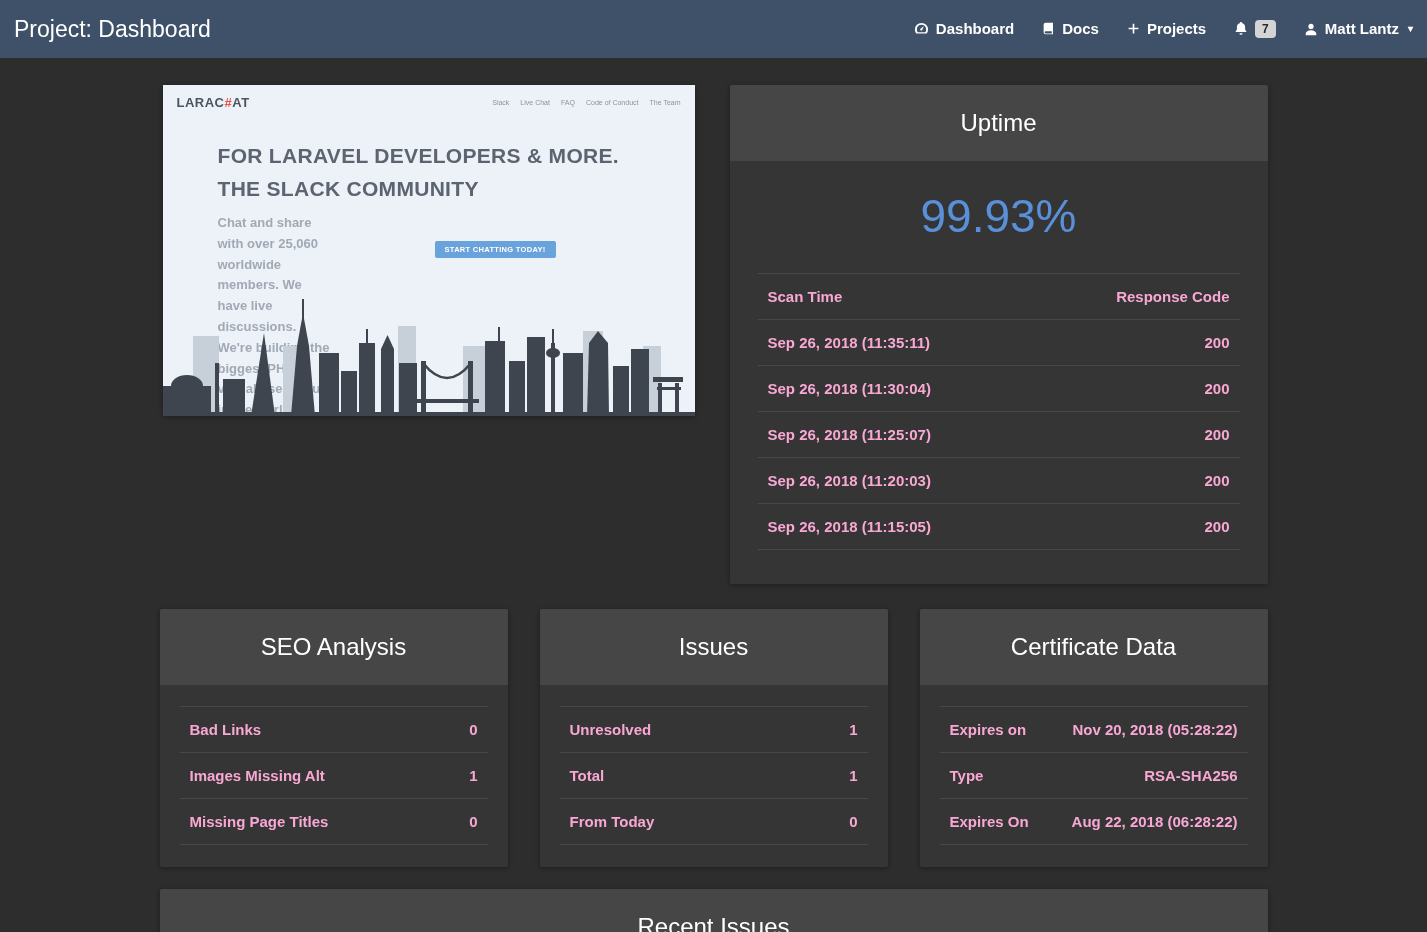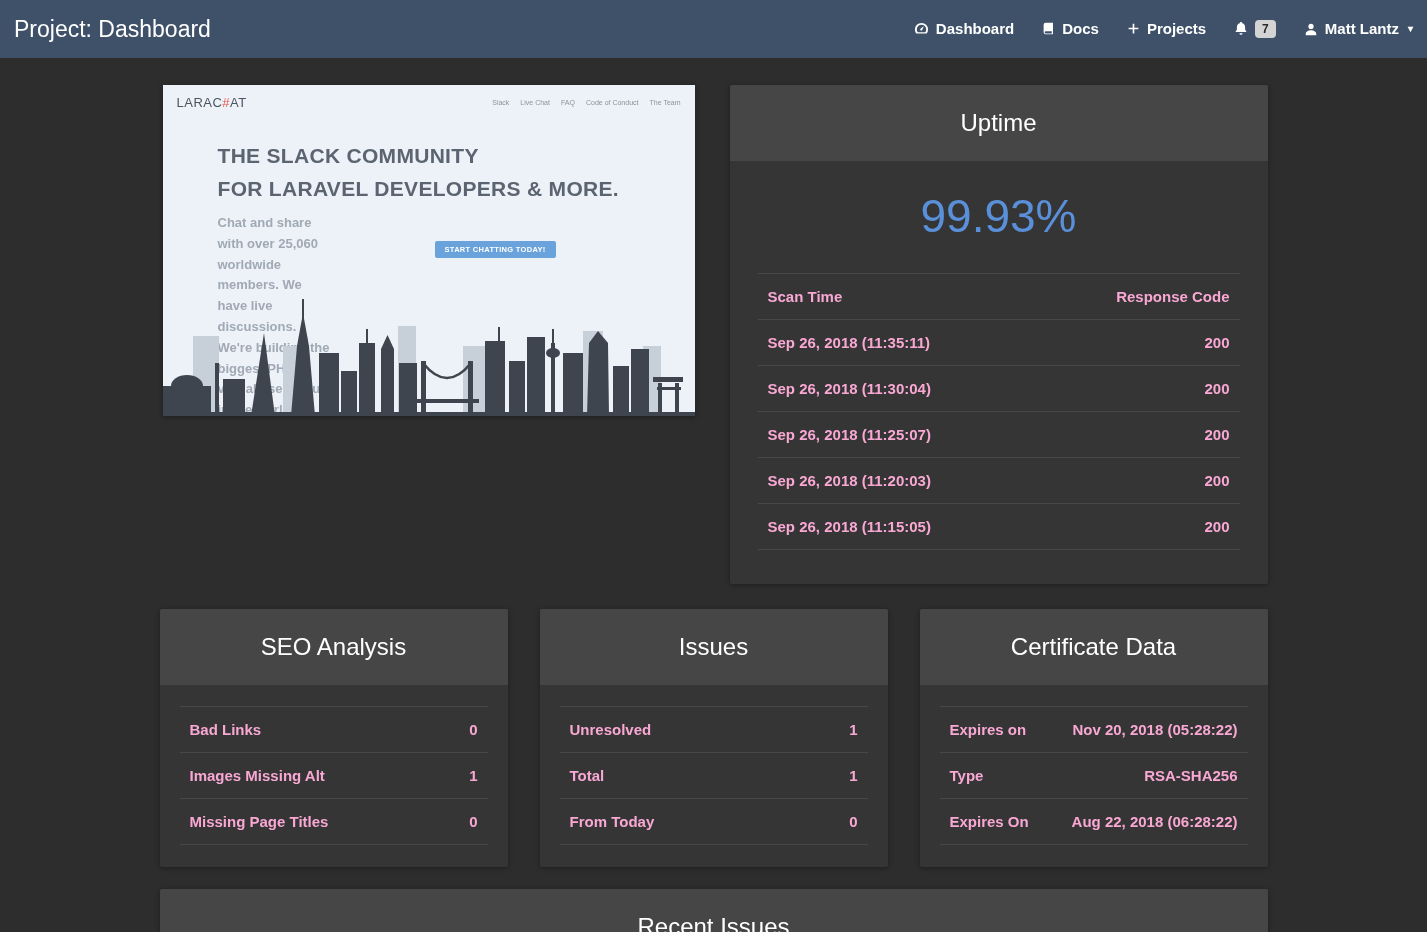--- a/index.html
+++ b/index.html
@@ -84,21 +84,21 @@
     margin-left: 3px;
     background: #edf2f8;
     position: relative;
     overflow: hidden;
     box-shadow: 0 1px 5px rgba(0,0,0,.35);
   }
   .preview-topbar {
     display: flex; justify-content: space-between; align-items: center;
     padding: 10px 14px 0 14px;
   }
-  .preview-logo { font-size: 13px; font-weight: 400; color: #4a5560; letter-spacing: .5px; }
+  .preview-logo { font-size: 13px; font-weight: 700; color: #4a5560; letter-spacing: .5px; }
   .preview-logo .hash { color: #e8534a; }
   .preview-nav { display: flex; gap: 11px; }
   .preview-nav span { font-size: 7px; color: #8a939e; }
   .preview-headline {
     position: absolute; left: 55px; top: 55px;
     font-size: 21px; font-weight: 700; color: #5b6470;
     line-height: 1.55; letter-spacing: .3px;
   }
   .preview-paragraph {
     position: absolute; left: 55px; top: 128px;
@@ -180,22 +180,22 @@
         <div class="preview-logo"><span>LARAC</span><span class="hash">#</span><span>AT</span></div>
         <div class="preview-nav">
           <span>Slack</span>
           <span>Live Chat</span>
           <span>FAQ</span>
           <span>Code of Conduct</span>
           <span>The Team</span>
         </div>
       </div>
       <div class="preview-headline">
+        <div>FOR LARAVEL DEVELOPERS &amp; MORE.</div>
         <div>THE SLACK COMMUNITY</div>
-        <div>FOR LARAVEL DEVELOPERS &amp; MORE.</div>
       </div>
       <div class="preview-paragraph">Chat and share with over 25,060 worldwide members. We have live discussions. We're building the biggest PHP virtual user group in the world. Come join the fun.</div>
       <button class="preview-cta">START CHATTING TODAY!</button>
 
       <svg class="skyline" viewBox="0 0 532 125" preserveAspectRatio="none">
         <g fill="#c7cfd8">
           <rect x="30" y="45" width="26" height="80"></rect>
           <rect x="120" y="55" width="20" height="70"></rect>
           <rect x="235" y="35" width="18" height="90"></rect>
           <rect x="300" y="55" width="22" height="70"></rect>

